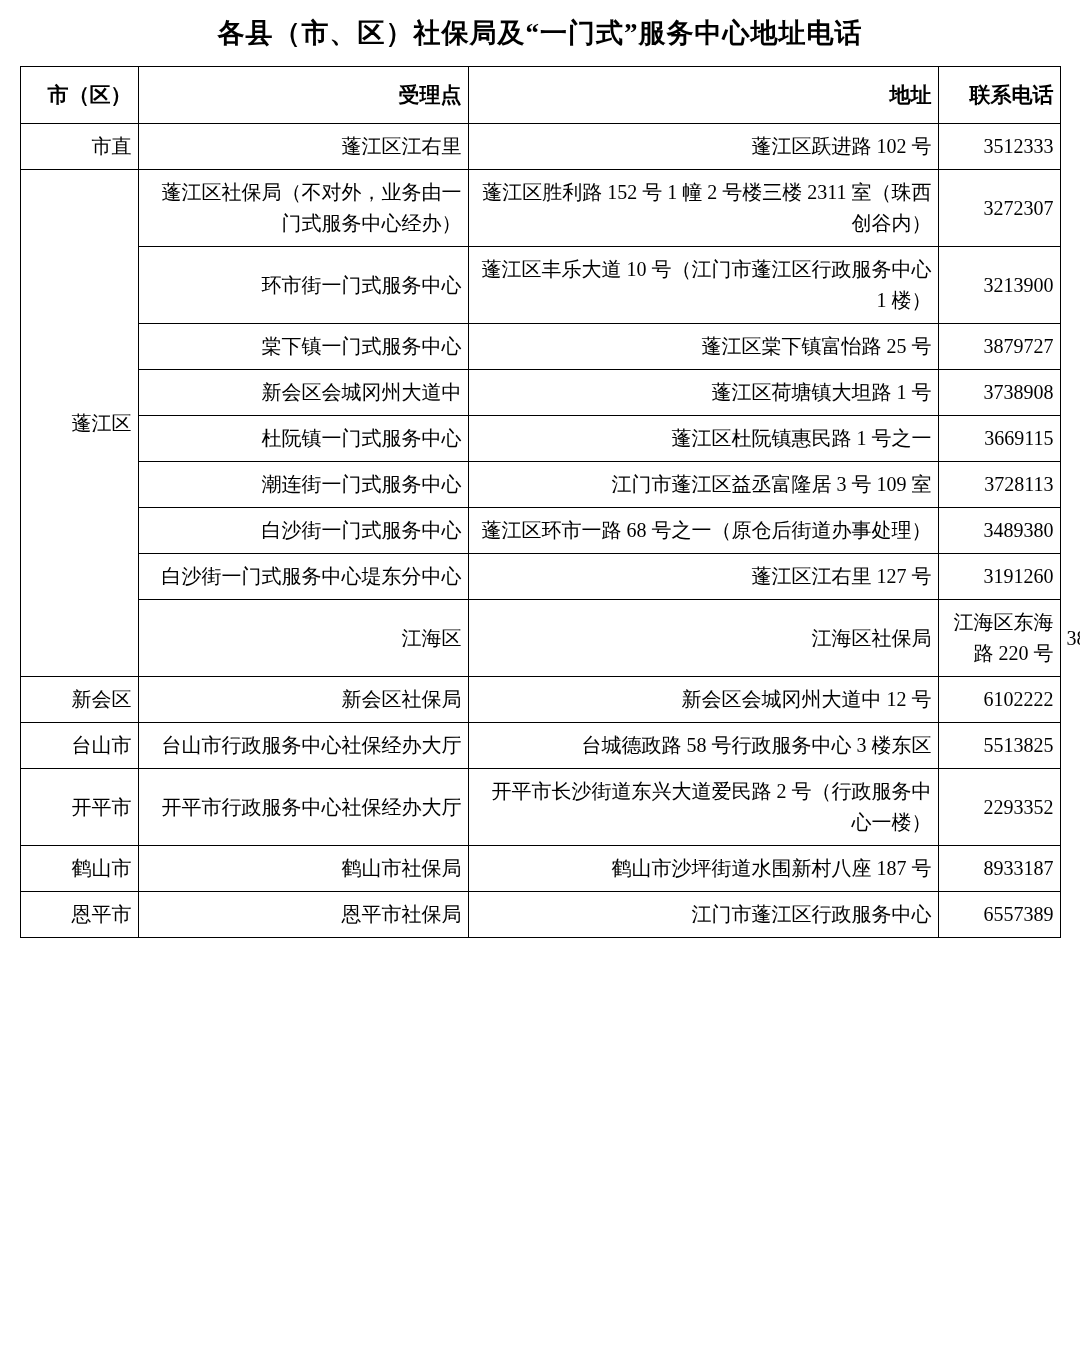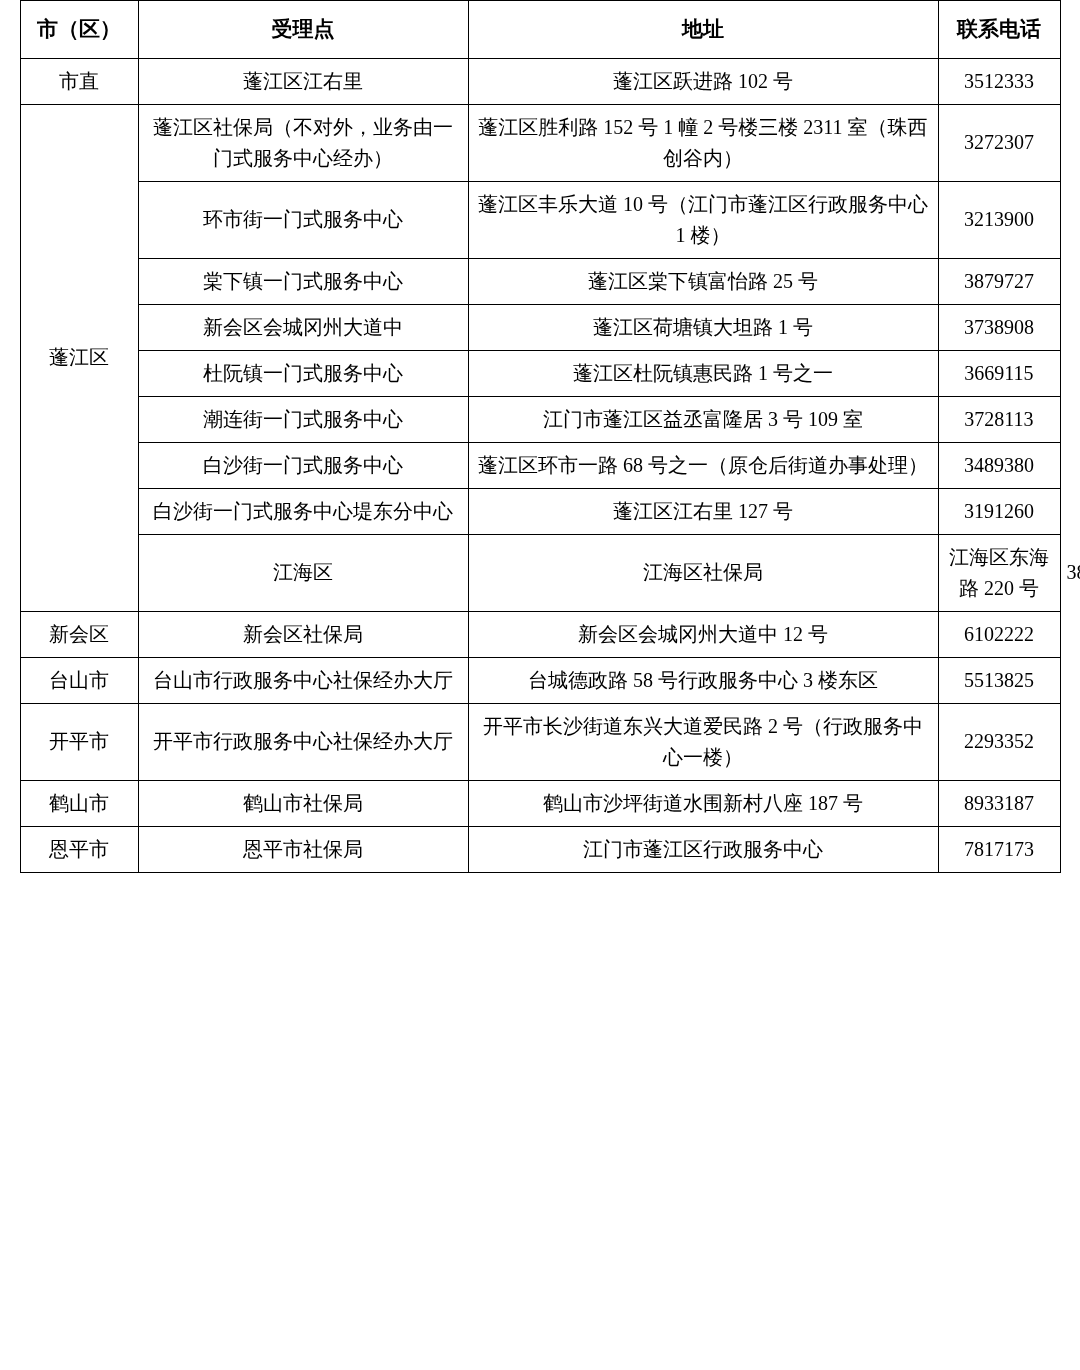--- a/index.html
+++ b/index.html
@@ -30,21 +30,21 @@
   }
   table.contact-table {
     border-collapse: collapse;
     width: 1040px;
     margin: 0 auto;
     table-layout: fixed;
   }
   table.contact-table th,
   table.contact-table td {
     border: 1.5px solid #000000;
-    text-align: center;
+    text-align: right;
     vertical-align: middle;
     font-size: 20px;
     line-height: 1.55;
     padding: 7px 6px;
     word-break: break-word;
   }
   table.contact-table th {
     font-weight: bold;
     font-size: 21px;
     padding: 12px 6px;
@@ -64,20 +64,21 @@
     font-size: 20px;
     white-space: nowrap;
   }
   .row-tall td { padding-top: 14px; padding-bottom: 14px; }
 </style>
 </head>
 <body>
 
 <div class="page">
 
+  <div class="doc-title">各县（市、区）社保局及“一门式”服务中心地址电话</div>
 
   <table class="contact-table">
     <colgroup>
       <col class="c-city">
       <col class="c-point">
       <col class="c-addr">
       <col class="c-phone">
     </colgroup>
     <thead>
       <tr>
@@ -162,18 +163,18 @@
         <tr>
           <td class="city-cell">鹤山市</td>
           <td class="point-cell">鹤山市社保局</td>
           <td class="addr-cell">鹤山市沙坪街道水围新村八座 187 号</td>
           <td class="phone-cell">8933187</td>
         </tr>
         <tr>
           <td class="city-cell">恩平市</td>
           <td class="point-cell">恩平市社保局</td>
           <td class="addr-cell">江门市蓬江区行政服务中心</td>
-          <td class="phone-cell">7817173</td>
+          <td class="phone-cell">6557389</td>
         </tr>
       </tbody>
   </table>
 
 </div>
 
 </body></html>

